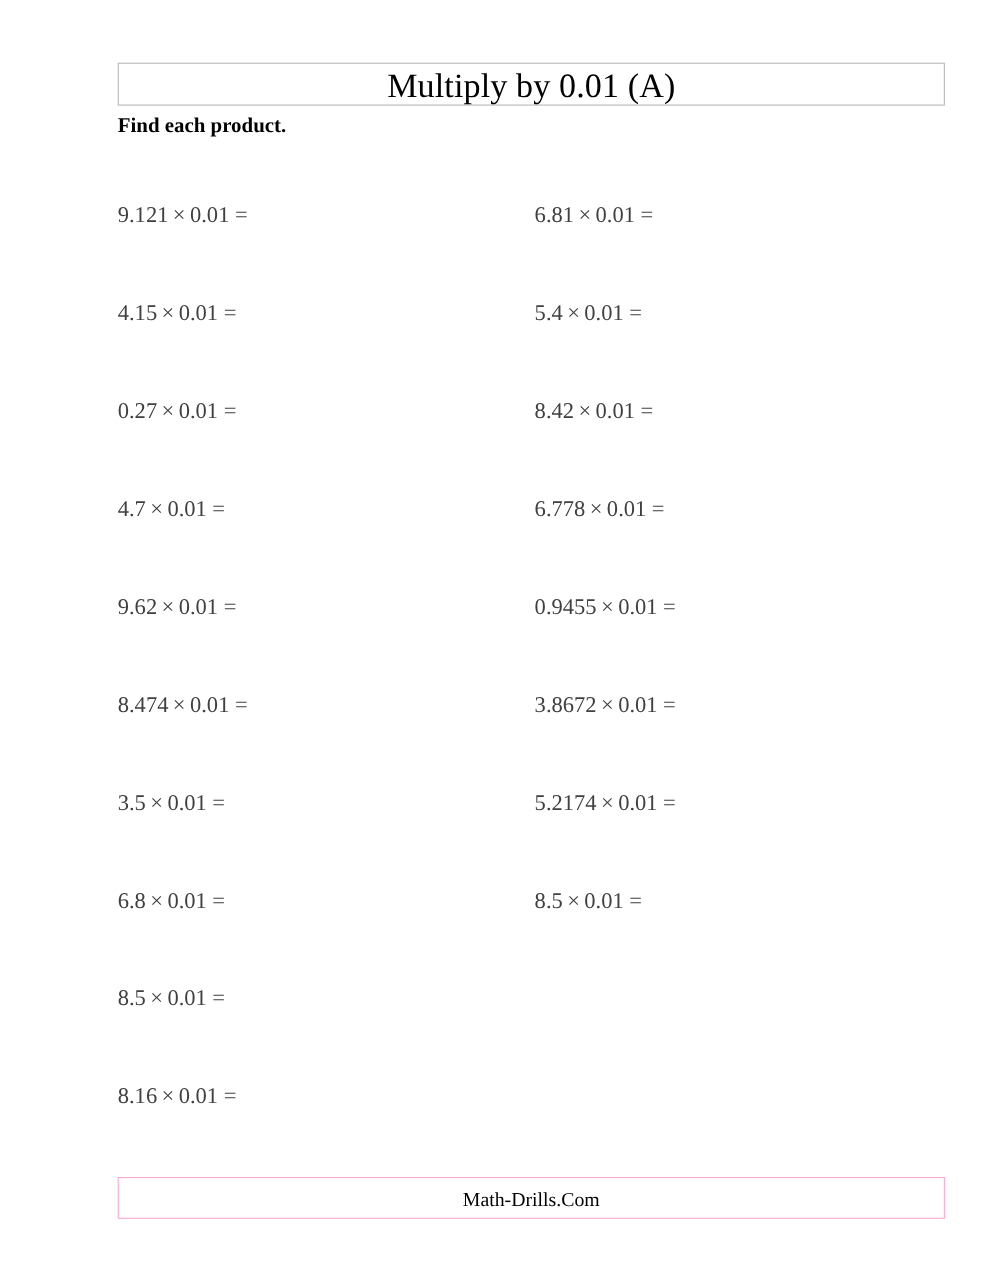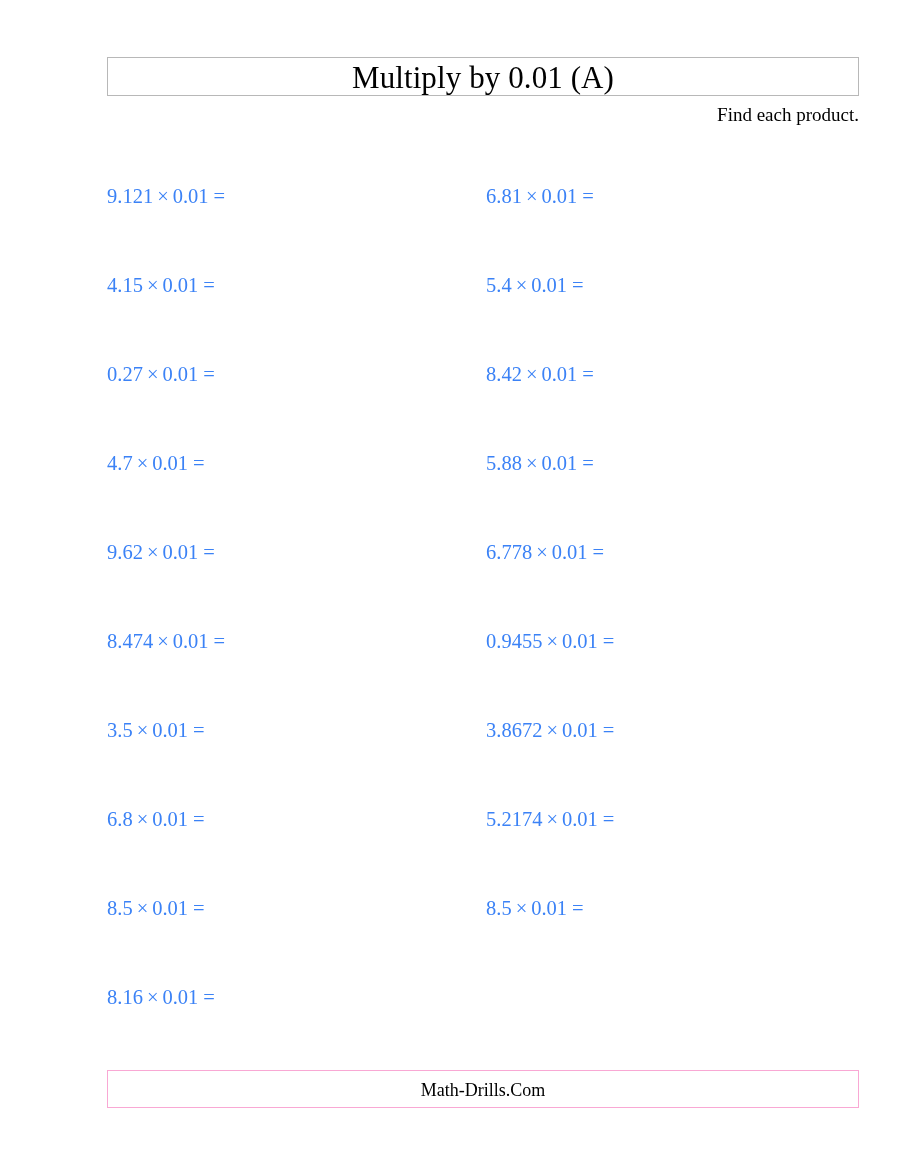--- a/index.html
+++ b/index.html
@@ -49,23 +49,23 @@
     letter-spacing: 0.1px;
     white-space: nowrap;
   }
 
   
   .subtitle {
     position: absolute;
     left: 71px;
     top: 103px;
     width: 752px;
-    text-align: right;
+    text-align: left;
     font-size: 19px;
-    font-weight: 400;
+    font-weight: 700;
     line-height: 24px;
     white-space: nowrap;
   }
 
   
   .problems {
     position: absolute;
     left: 0;
     top: 178px;
     width: 900px;
@@ -77,21 +77,21 @@
     width: 340px;
   }
   .prob-col.left  { left: 71px; }
   .prob-col.right { left: 450px; }
 
   .problem {
     height: 89px;
     font-size: 20.5px;
     line-height: 36px;
     white-space: nowrap;
-    color: #3b82f6;
+    color: #404040;
   }
   .problem .operand,
   .problem .op,
   .problem .multiplier,
   .problem .equals {
     display: inline;
   }
   .problem .op {
     margin: 0 4px;
   }
@@ -148,21 +148,20 @@
         <div class="problem"><span class="operand">8.474</span><span class="op">×</span><span class="multiplier">0.01</span><span class="equals">=</span><span class="answer-space"></span></div>
         <div class="problem"><span class="operand">3.5</span><span class="op">×</span><span class="multiplier">0.01</span><span class="equals">=</span><span class="answer-space"></span></div>
         <div class="problem"><span class="operand">6.8</span><span class="op">×</span><span class="multiplier">0.01</span><span class="equals">=</span><span class="answer-space"></span></div>
         <div class="problem"><span class="operand">8.5</span><span class="op">×</span><span class="multiplier">0.01</span><span class="equals">=</span><span class="answer-space"></span></div>
         <div class="problem"><span class="operand">8.16</span><span class="op">×</span><span class="multiplier">0.01</span><span class="equals">=</span><span class="answer-space"></span></div>
       </div>
     <div class="prob-col right">
         <div class="problem"><span class="operand">6.81</span><span class="op">×</span><span class="multiplier">0.01</span><span class="equals">=</span><span class="answer-space"></span></div>
         <div class="problem"><span class="operand">5.4</span><span class="op">×</span><span class="multiplier">0.01</span><span class="equals">=</span><span class="answer-space"></span></div>
         <div class="problem"><span class="operand">8.42</span><span class="op">×</span><span class="multiplier">0.01</span><span class="equals">=</span><span class="answer-space"></span></div>
-        <div class="problem"><span class="operand">5.88</span><span class="op">×</span><span class="multiplier">0.01</span><span class="equals">=</span><span class="answer-space"></span></div>
         <div class="problem"><span class="operand">6.778</span><span class="op">×</span><span class="multiplier">0.01</span><span class="equals">=</span><span class="answer-space"></span></div>
         <div class="problem"><span class="operand">0.9455</span><span class="op">×</span><span class="multiplier">0.01</span><span class="equals">=</span><span class="answer-space"></span></div>
         <div class="problem"><span class="operand">3.8672</span><span class="op">×</span><span class="multiplier">0.01</span><span class="equals">=</span><span class="answer-space"></span></div>
         <div class="problem"><span class="operand">5.2174</span><span class="op">×</span><span class="multiplier">0.01</span><span class="equals">=</span><span class="answer-space"></span></div>
         <div class="problem"><span class="operand">8.5</span><span class="op">×</span><span class="multiplier">0.01</span><span class="equals">=</span><span class="answer-space"></span></div>
       </div>
   </div>
 
   <div class="footer-box">
     <div class="footer-text">Math-Drills.Com</div>

